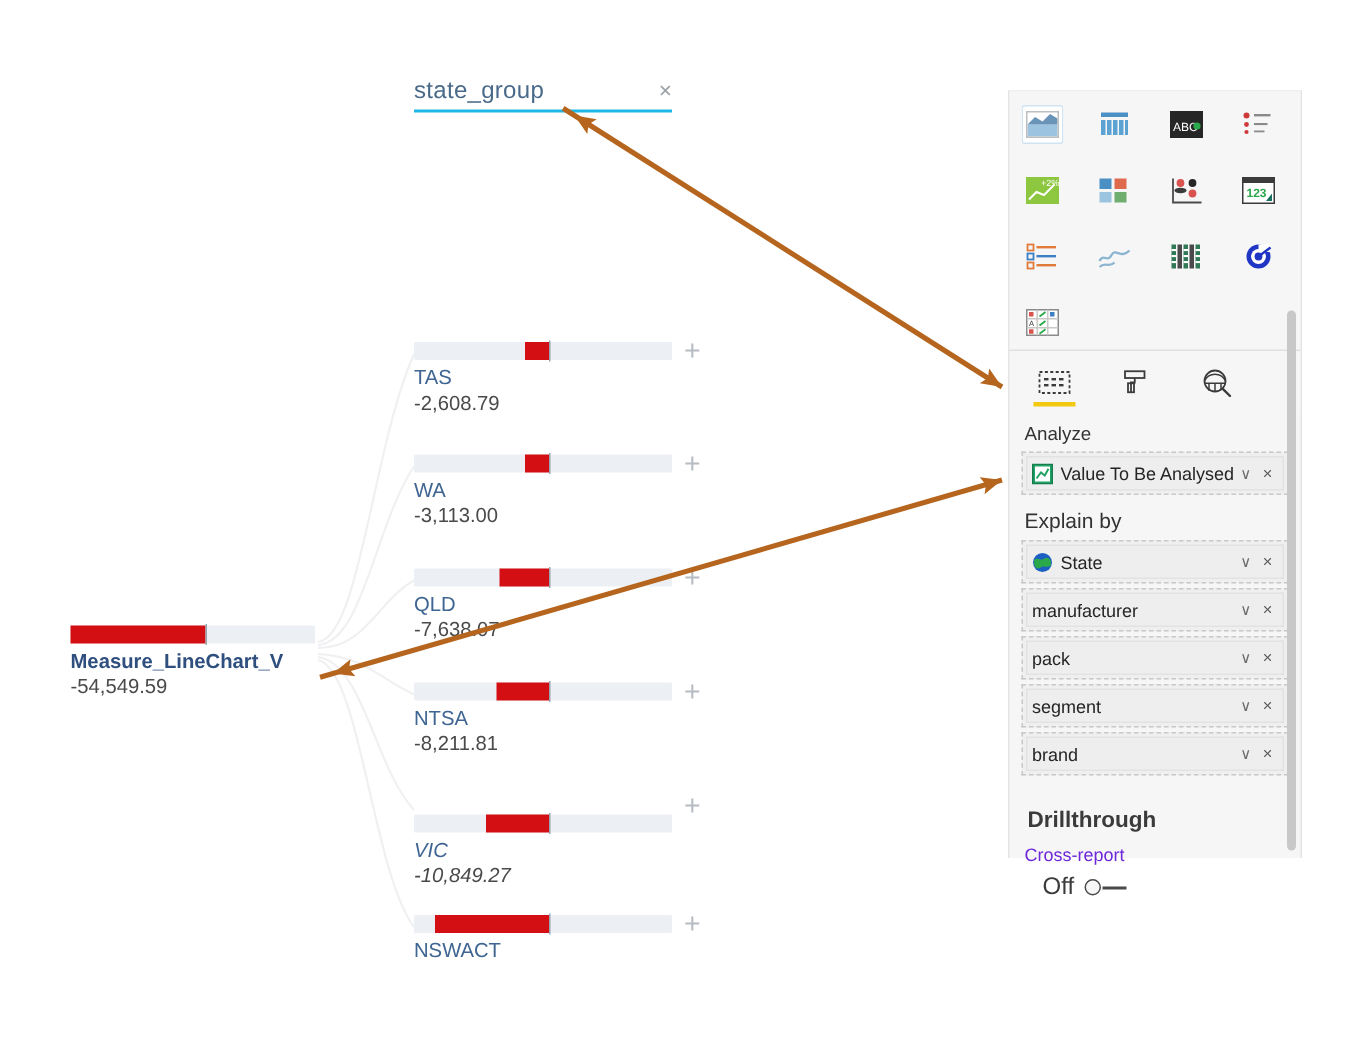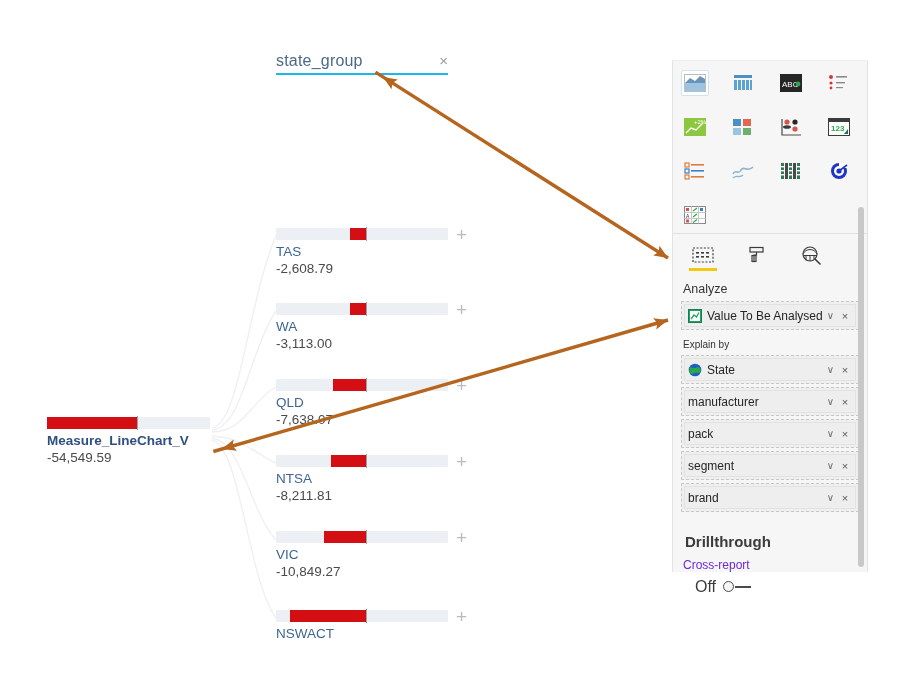--- a/index.html
+++ b/index.html
@@ -112,21 +112,21 @@
     white-space:nowrap;overflow:hidden;
   }
   .well-caret{
     width:15px;text-align:center;font-size:10px;color:#6b6b6b;cursor:pointer;
     flex:0 0 auto;
   }
   .well-x{
     width:14px;text-align:center;font-size:11px;color:#5a5a5a;cursor:pointer;
     flex:0 0 auto;
   }
-  .explain-label{font-size:10px;color:#333;padding:6px 0 5px 10px;}
+  .explain-label{font-size:14px;color:#333;padding:6px 0 5px 10px;}
 
   .drill-title{
     font-size:15px;color:#3b3b3b;font-weight:bold;padding:18px 0 6px 12px;
   }
   .drill-sub{font-size:12px;color:#6d28d9;padding:2px 0 6px 10px;}
   .toggle-row{display:flex;align-items:center;padding-left:22px;gap:7px;}
   .toggle-label{font-size:16px;color:#3b3b3b;}
   .toggle-sw{position:relative;width:30px;height:12px;}
   .toggle-knob{
     position:absolute;left:0;top:0;width:11px;height:11px;border-radius:50%;
@@ -207,21 +207,21 @@
       <div class="node-plus" style="left: 456px; top: 380px;">+</div>
       <div class="node" style="left: 276px; top: 455px; width: 172px;">
         <div class="node-bar">
           <div class="node-bar-fill" style="left:55.4728px;width:34.5272px;"></div>
           <div class="node-bar-tick" style="left:90px;"></div>
         </div>
         <div class="node-label">NTSA</div>
         <div class="node-value">-8,211.81</div>
       </div>
       <div class="node-plus" style="left: 456px; top: 456px;">+</div>
-      <div class="node" style="left: 276px; top: 531px; width: 172px;">
+      <div class="node" style="left: 276px; top: 543px; width: 172px; font-style: italic;">
         <div class="node-bar">
           <div class="node-bar-fill" style="left:47.5608px;width:42.4392px;"></div>
           <div class="node-bar-tick" style="left:90px;"></div>
         </div>
         <div class="node-label">VIC</div>
         <div class="node-value">-10,849.27</div>
       </div>
       <div class="node-plus" style="left: 456px; top: 532px;">+</div>
       <div class="node" style="left: 276px; top: 610px; width: 172px;">
         <div class="node-bar">

